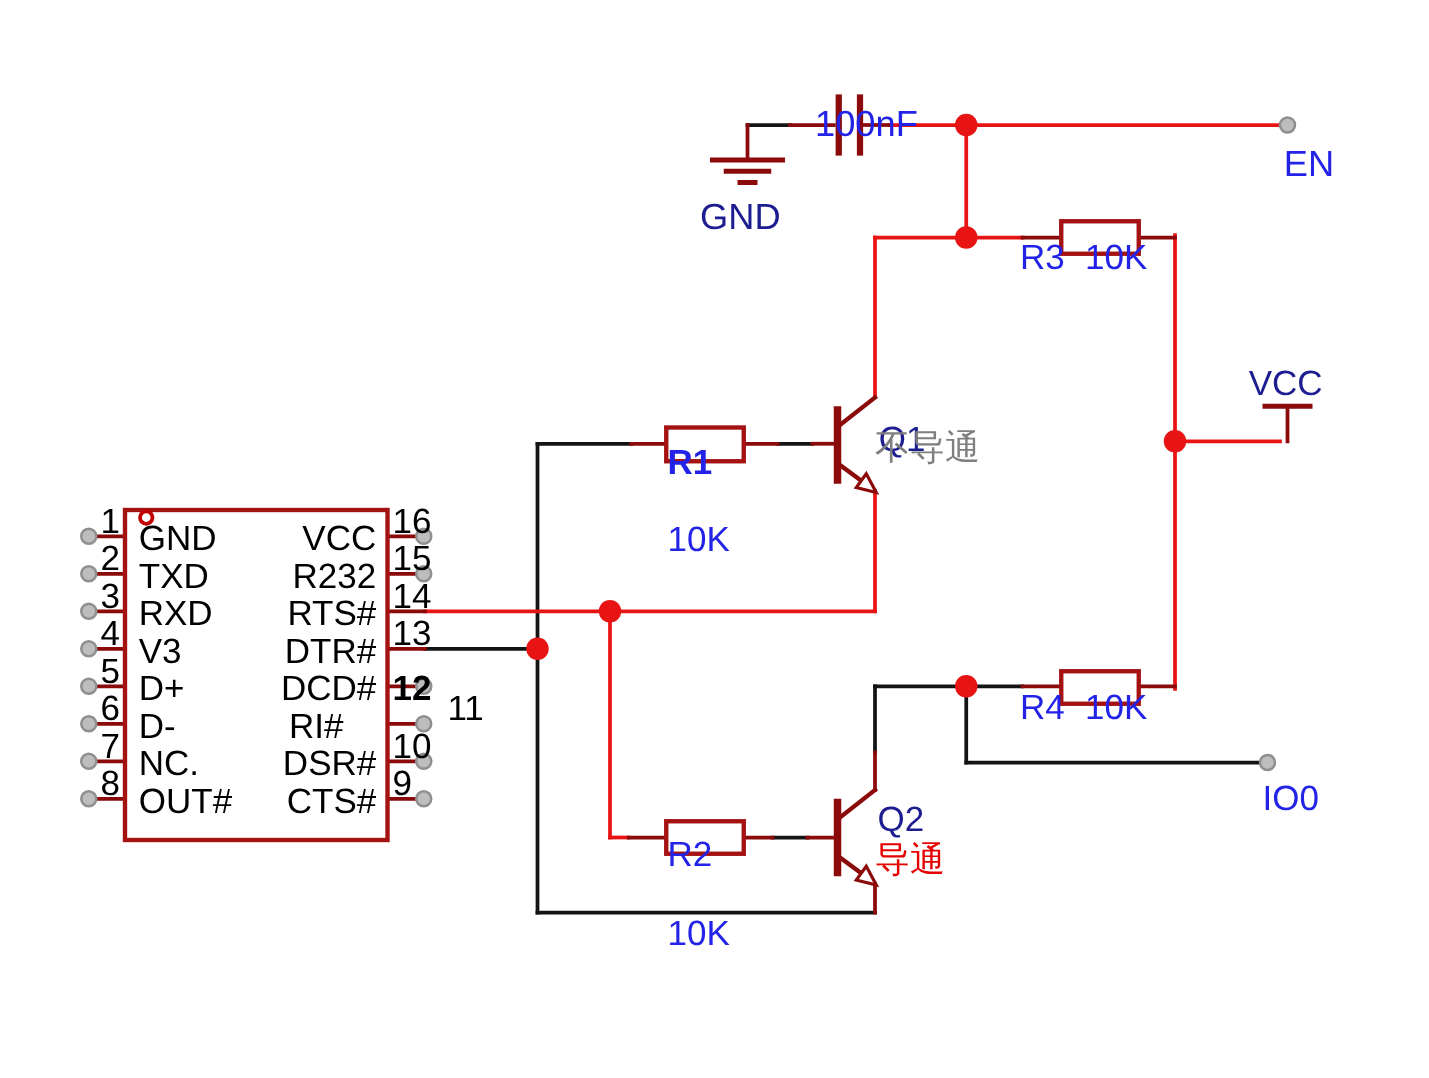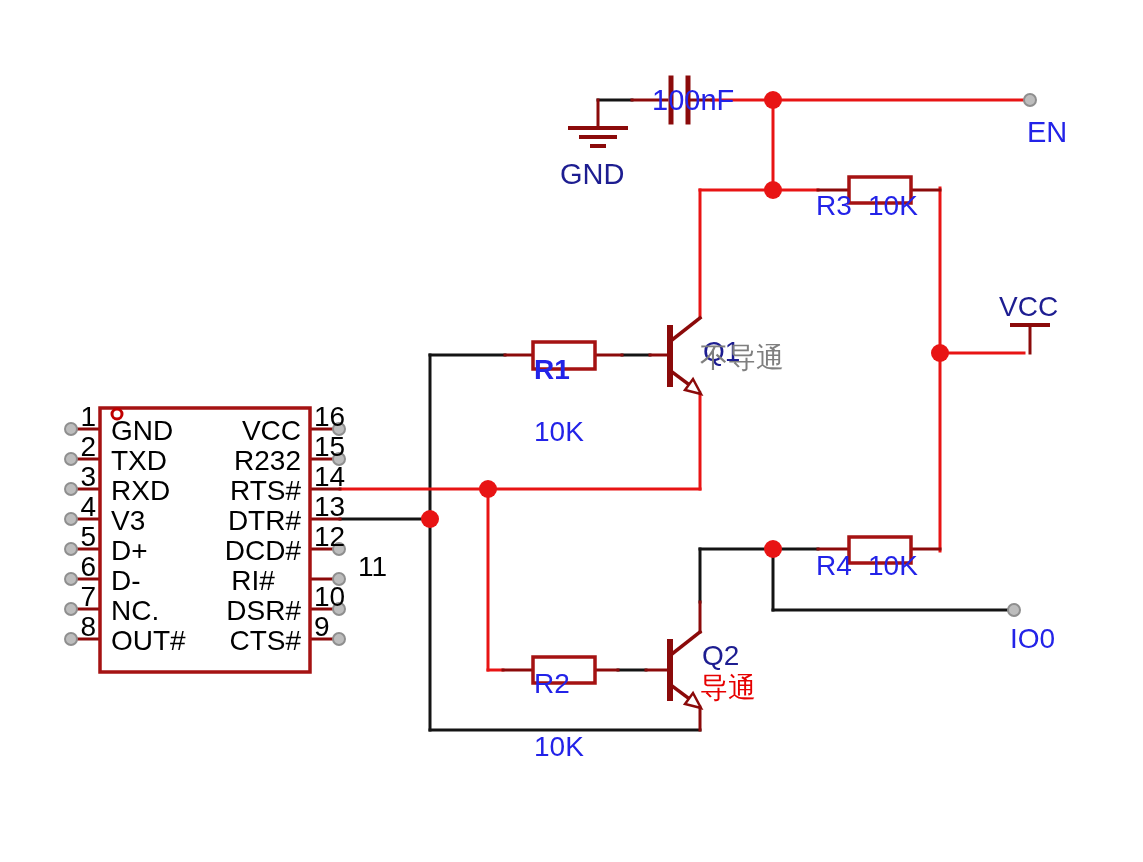--- a/index.html
+++ b/index.html
@@ -193,21 +193,21 @@
   <div class="lbl blk" style="left:111px;top:507px;">V3</div>
   <div class="lbl blk" style="left:111px;top:537px;">D+</div>
   <div class="lbl blk" style="left:111px;top:567px;">D-</div>
   <div class="lbl blk" style="left:111px;top:597px;">NC.</div>
   <div class="lbl blk" style="left:111px;top:627px;">OUT#</div>
 
   <div class="lbl blk num" style="left:314px;top:403px;">16</div>
   <div class="lbl blk num" style="left:314px;top:433px;">15</div>
   <div class="lbl blk num" style="left:314px;top:463px;">14</div>
   <div class="lbl blk num" style="left:314px;top:493px;">13</div>
-  <div class="lbl blk num" style="left:314px;top:523px;">12</div>
+  <div class="lbl blk num" style="left:314px;top:537px;font-weight:bold;">12</div>
   <div class="lbl blk num" style="left:314px;top:553px;margin-left:44px;">11</div>
   <div class="lbl blk num" style="left:314px;top:583px;">10</div>
   <div class="lbl blk num" style="left:314px;top:613px;">9</div>
 
   <div class="lbl blk r-edge" style="left:171px;top:417px;">VCC</div>
   <div class="lbl blk r-edge" style="left:171px;top:447px;">R232</div>
   <div class="lbl blk r-edge" style="left:171px;top:477px;">RTS#</div>
   <div class="lbl blk r-edge" style="left:171px;top:507px;">DTR#</div>
   <div class="lbl blk r-edge" style="left:171px;top:537px;">DCD#</div>
   <div class="lbl blk r-edge" style="left:188px;top:567px;text-align:center;">RI#</div>

